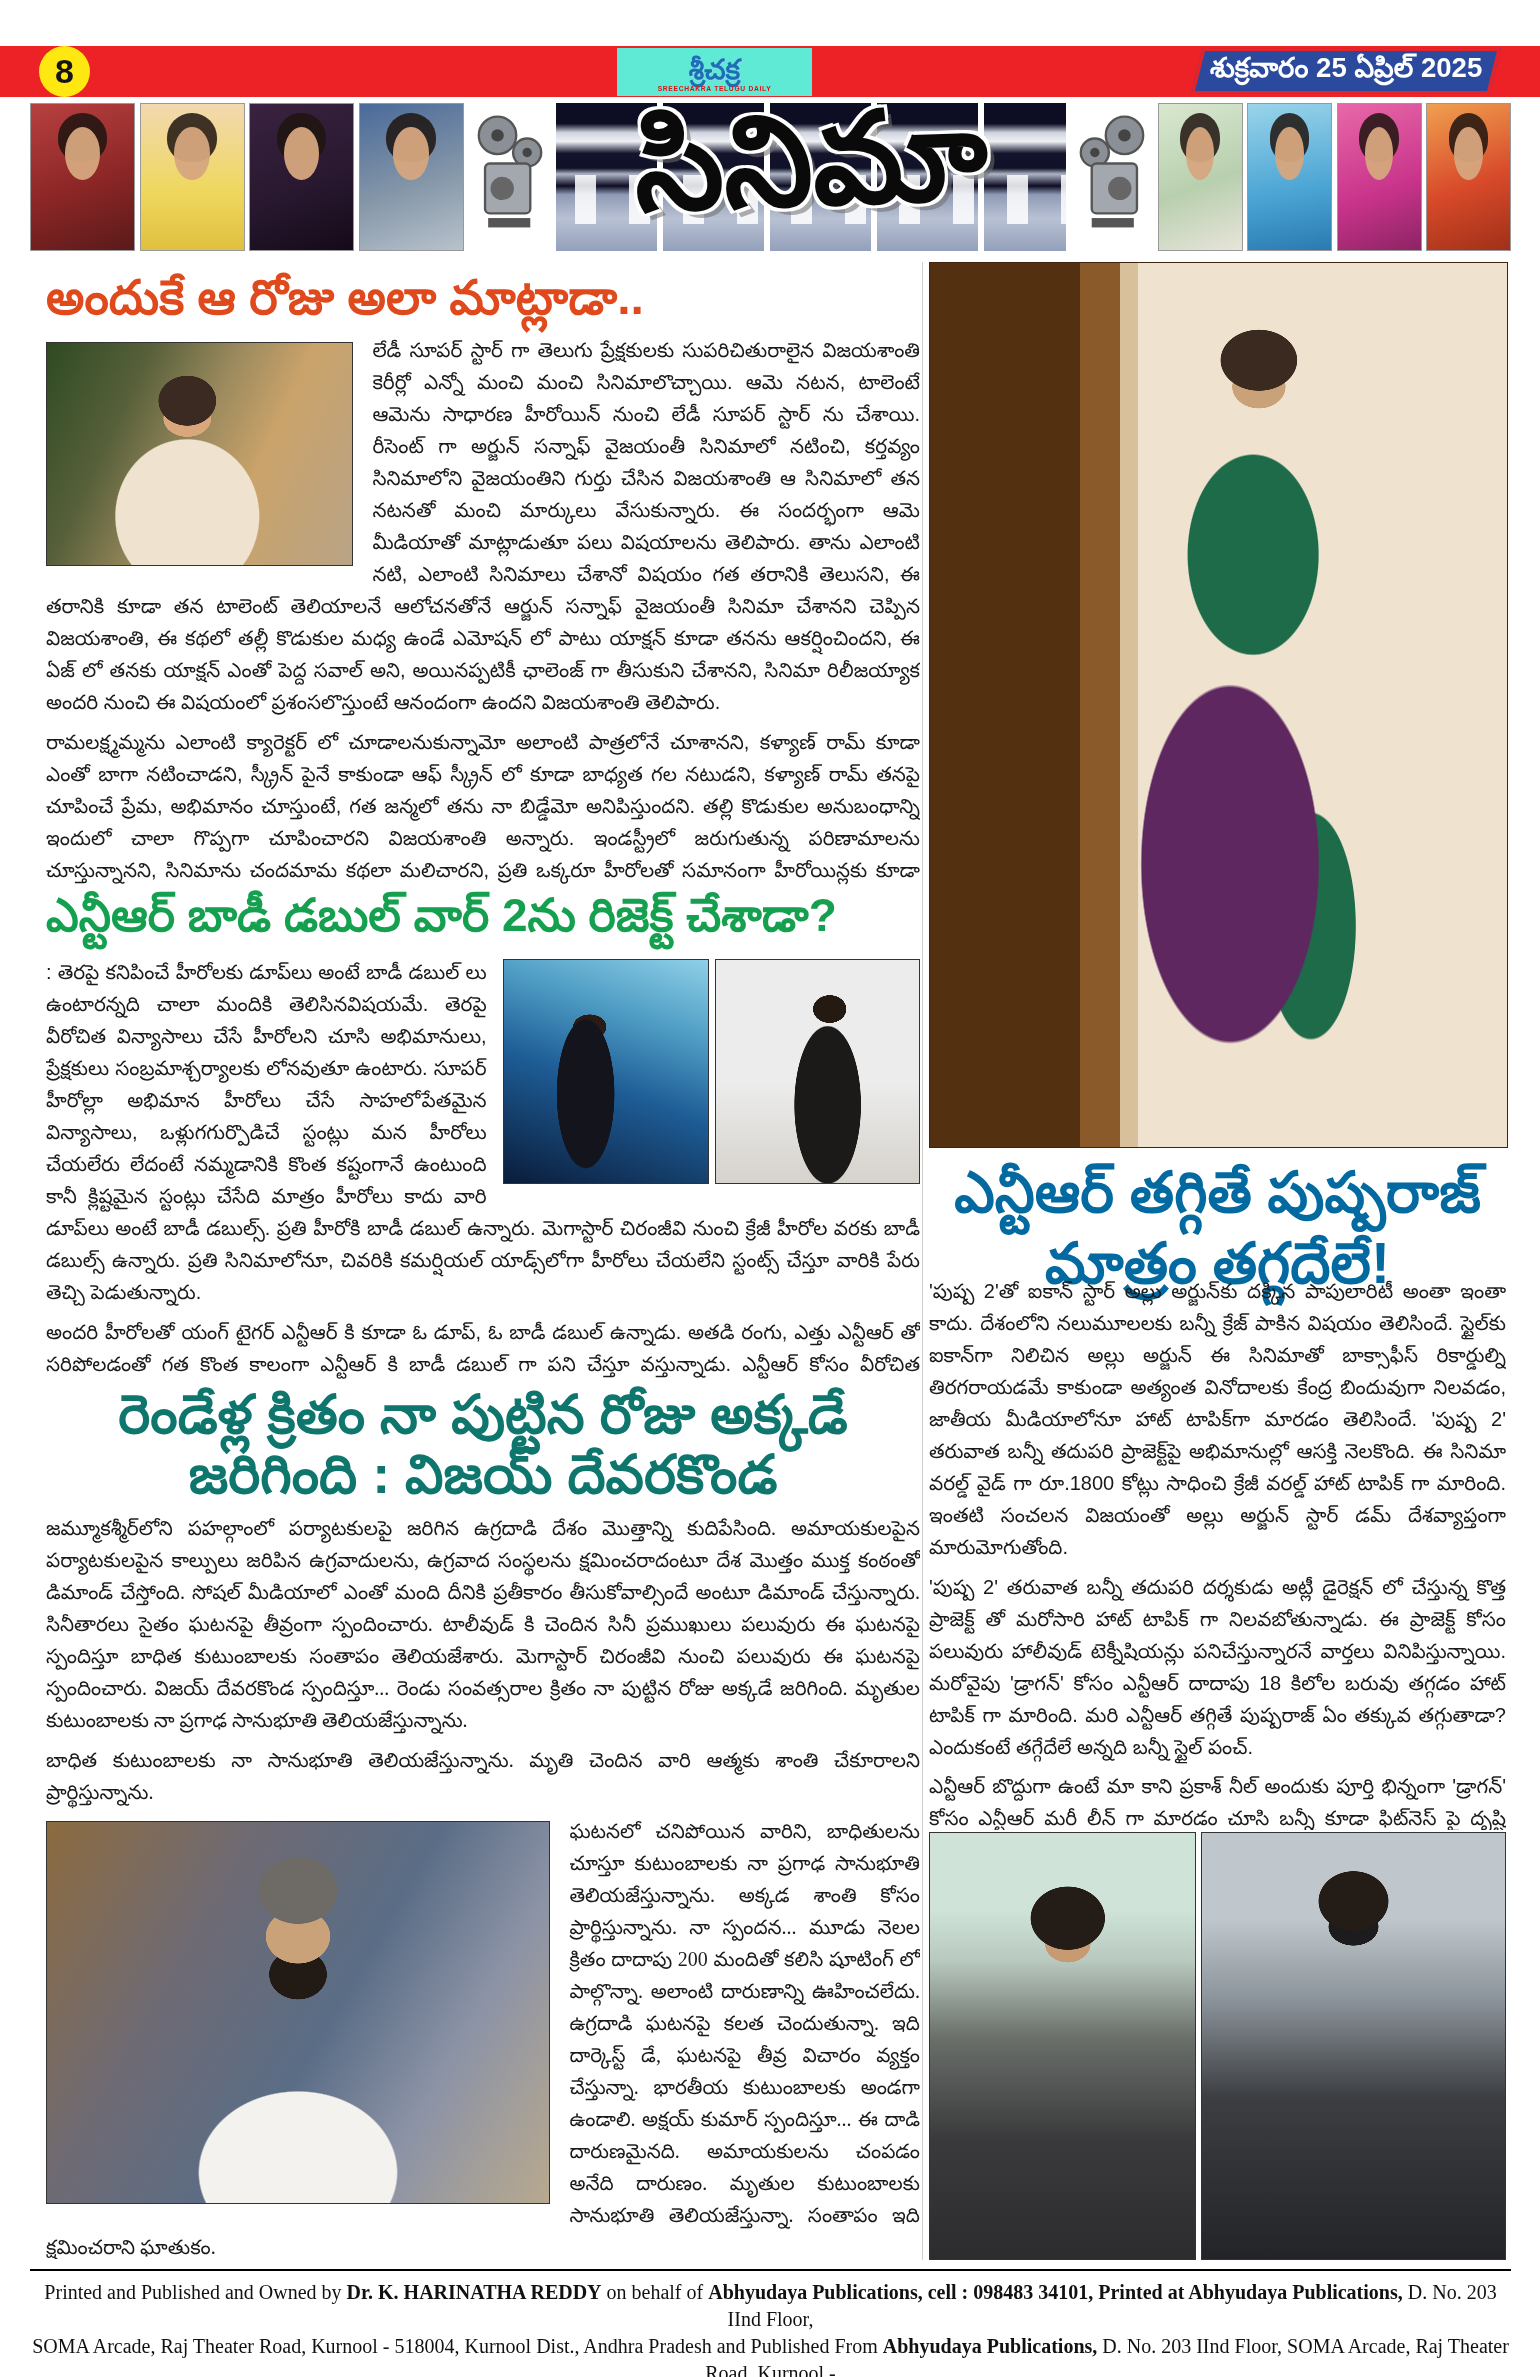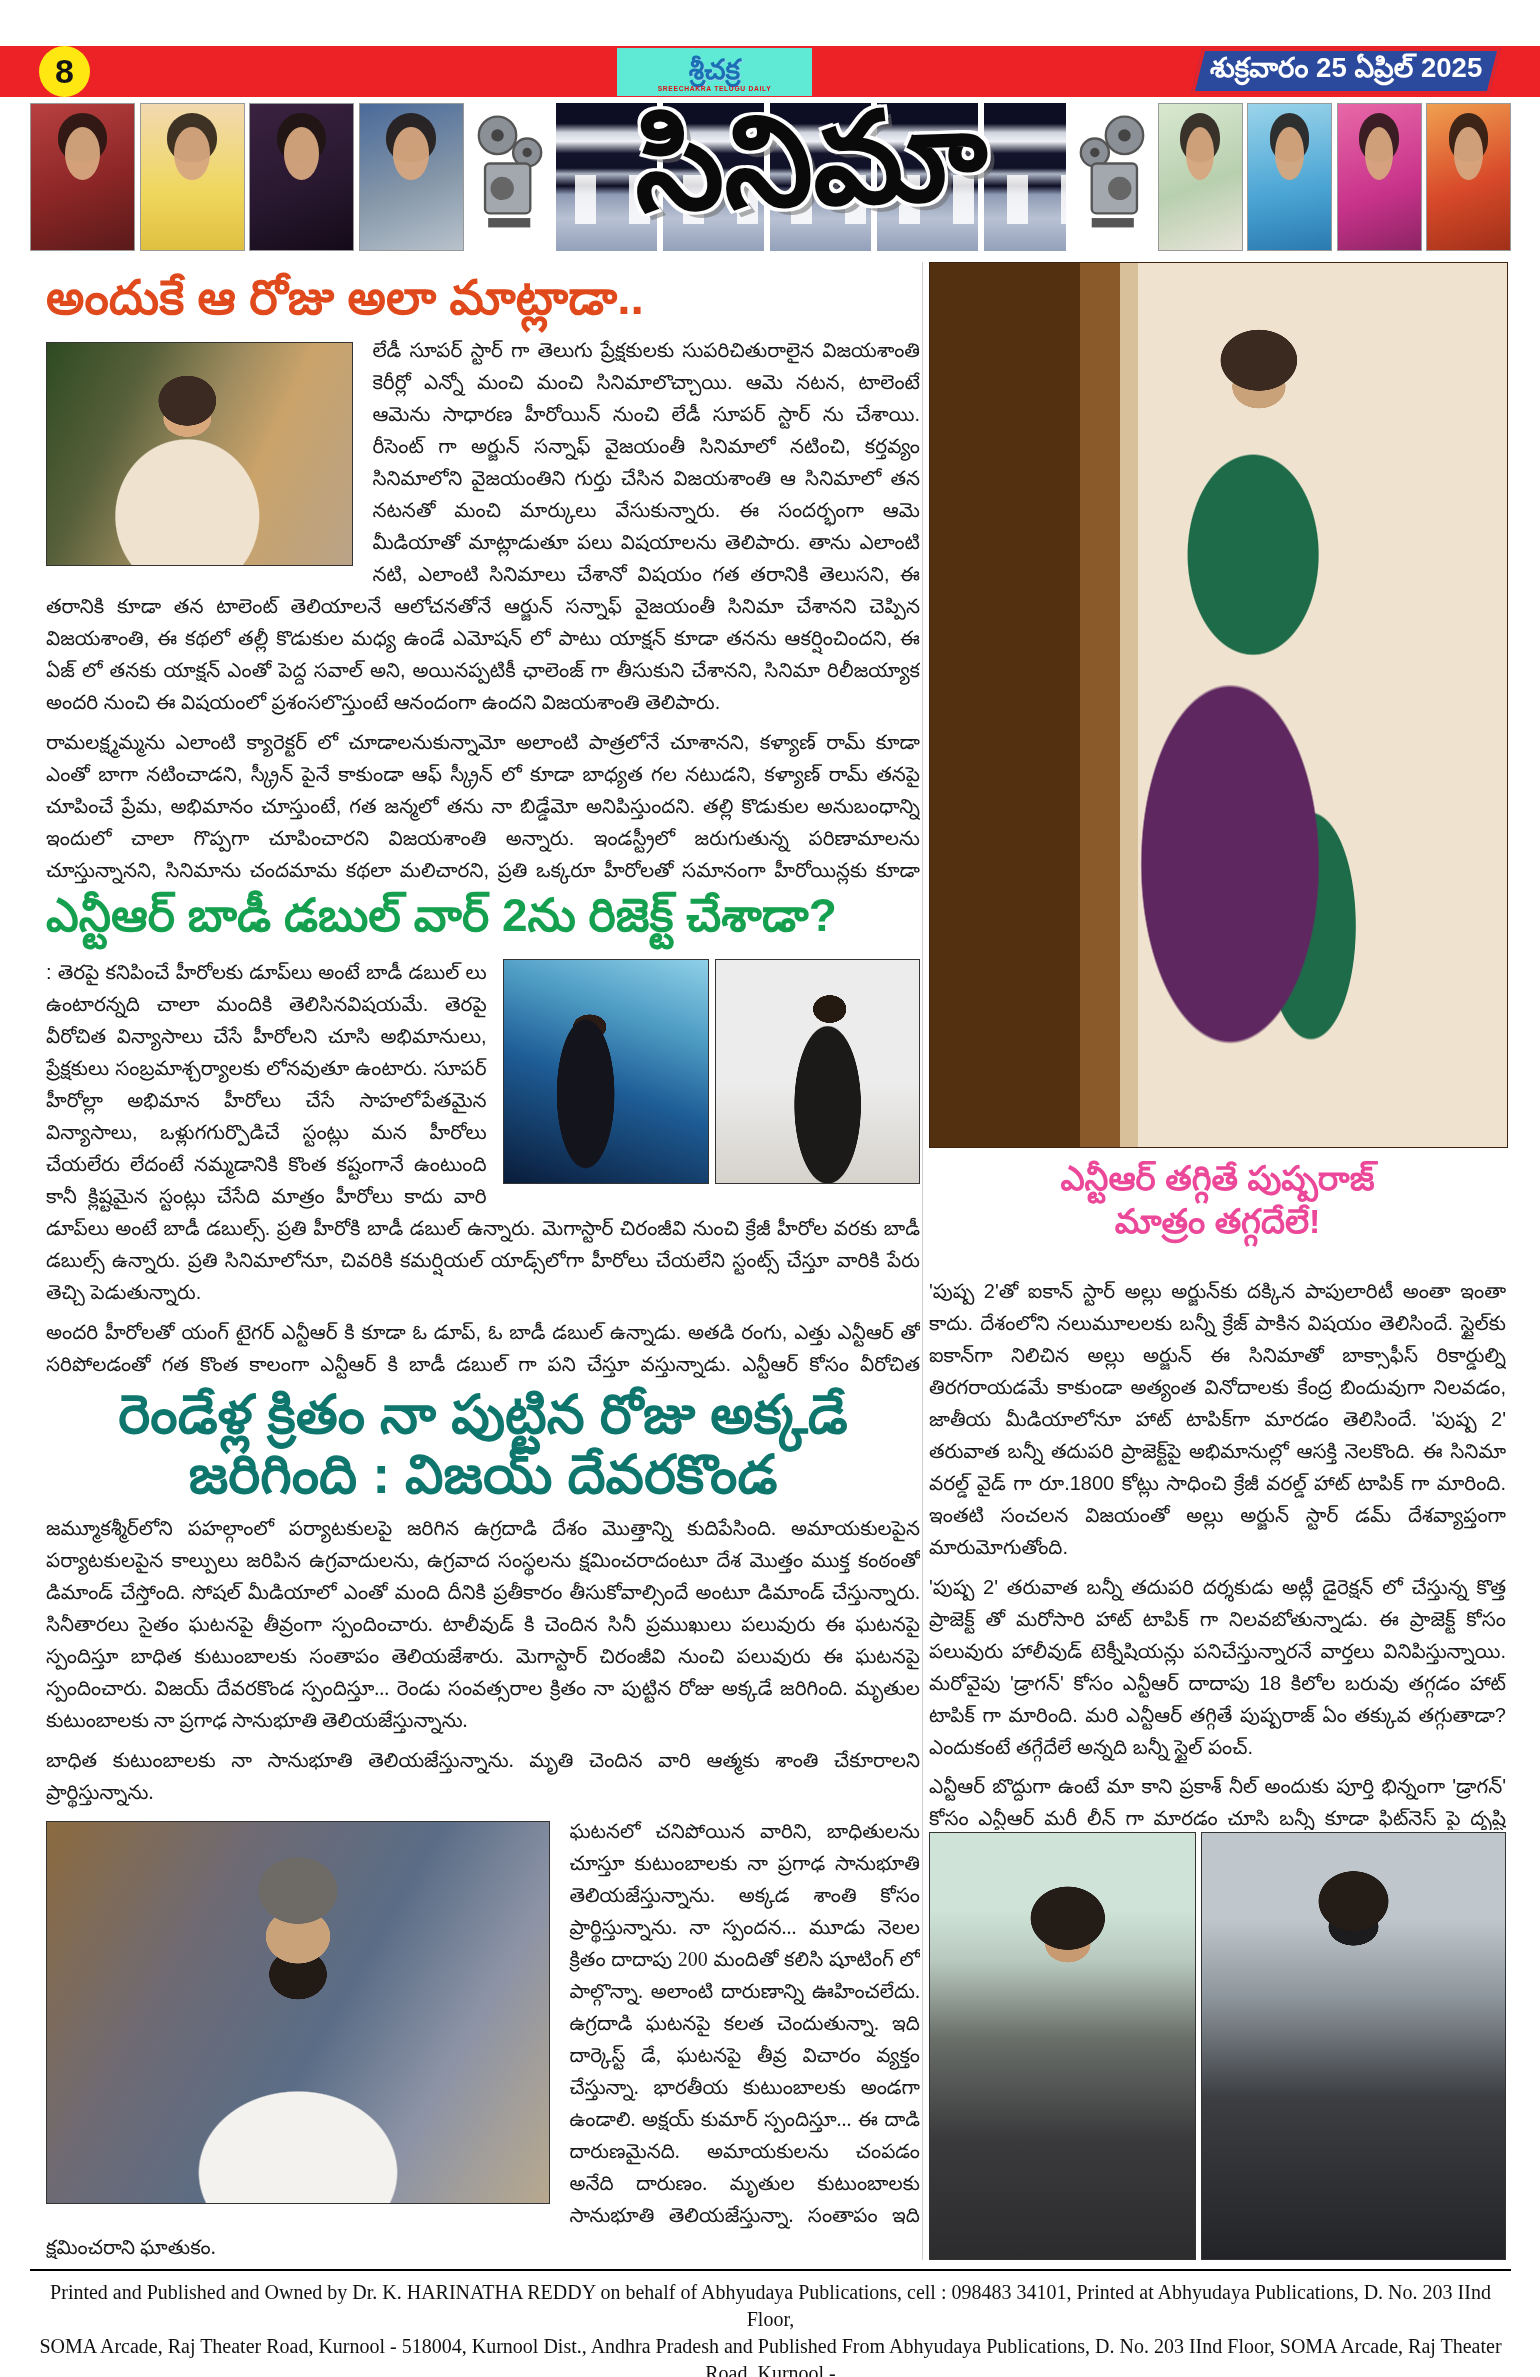--- a/index.html
+++ b/index.html
@@ -39,21 +39,21 @@
     font-size:127px;line-height:1.1;font-weight:bold;color:#0a0a0a;transform:rotate(-2deg);
     text-shadow:3px 3px 0 #fff,-3px -3px 0 #fff,3px -3px 0 #fff,-3px 3px 0 #fff,6.7px 6.7px 0 rgba(110,110,110,.55);}
   
   .h-orange{position:absolute;left:46px;top:272px;width:874px;font-size:48px;line-height:1.1;
             font-weight:bold;color:#E0491C;}
   .h-green{position:absolute;left:46px;top:890px;width:874px;font-size:46px;line-height:1.1;
            font-weight:bold;color:#15A050;}
   .h-pink{position:absolute;left:46px;top:1384px;width:874px;text-align:center;
           font-size:54px;line-height:1.12;font-weight:bold;color:#0f766e;}
   .h-green-r{position:absolute;left:929px;top:1157px;width:577px;text-align:center;
-             font-size:34px;line-height:1.25;font-weight:bold;color:#ec4899;}
+             font-size:57px;line-height:1.25;font-weight:bold;color:#0369a1;}
   
   .art{position:absolute;color:#1a1a1a;font-size:20px;line-height:1.60;text-align:justify;
        overflow:hidden;}
   .art p{margin:0 0 7.5px 0;}
   #art1{left:46px;top:334px;width:874px;height:552px;}
   #art2{left:46px;top:956px;width:874px;height:423px;}
   #art3{left:46px;top:1512px;width:874px;height:747px;font-family:Liberation Serif, serif;}
   #artR{left:929px;top:1275px;width:577px;height:555px;}
   
   .ph{border:0.7px solid #333;box-sizing:border-box;}
@@ -94,21 +94,21 @@
       linear-gradient(180deg,#cfe3d8 0 18%,#b8c9bf 30%,#6a6f6a 48%,#3a3a3c 72%,#2c2c2e 100%);}
   .ph-allu-air{flex:1;background:
       radial-gradient(63px 54px at 50% 16%,#241c16 0 55%,rgba(0,0,0,0) 56%),
       radial-gradient(45px 34px at 50% 22%,#1c1c1e 0 55%,rgba(0,0,0,0) 56%),
       linear-gradient(180deg,#bfc7cc 0 20%,#8f979e 38%,#3c3e42 62%,#232428 100%);}
   .divider{position:absolute;left:922px;top:262px;height:1998px;border-left:1.5px solid #cfcfcf;}
   
   .footer{position:absolute;left:30px;top:2269px;width:1481px;border-top:2.2px solid #000;
           padding-top:7.5px;text-align:center;font-family:"Liberation Serif",serif;
           font-size:20px;line-height:1.35;color:#111;}
-  .fb{font-weight:normal;}
+  .fb{font-weight:bold;}
 </style>
 </head>
 <body>
 
 <div class="page">
 
   <div class="topbar"></div>
   <div class="pagenum">
     <span>8</span>
   </div>

